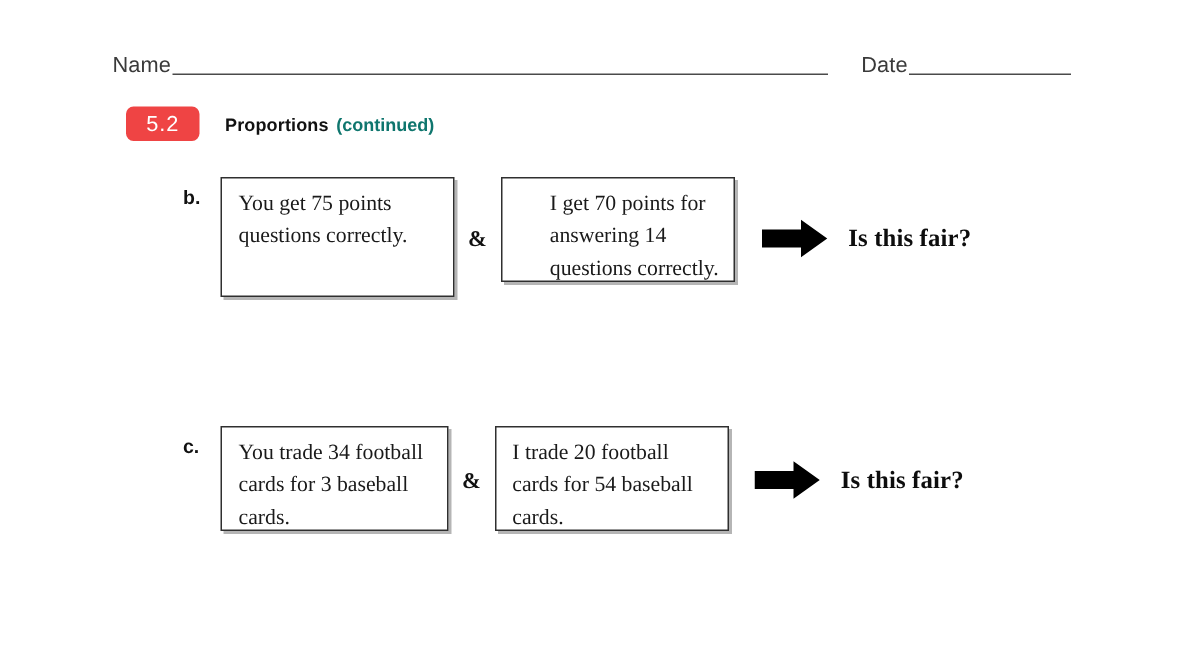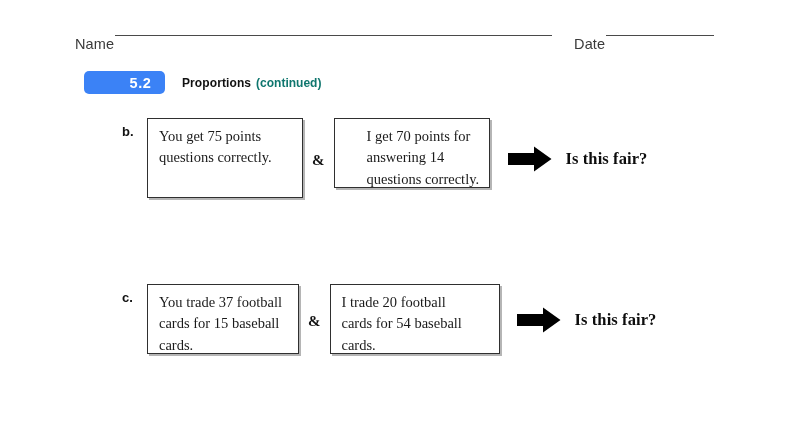--- a/index.html
+++ b/index.html
@@ -16,21 +16,21 @@
     -webkit-font-smoothing: antialiased;
   }
 
   
   .header-row {
     position: absolute;
     left: 75px;
     top: 36px;
     width: 640px;
     display: flex;
-    align-items: flex-start;
+    align-items: flex-end;
   }
   .field-label {
     font-family: "Liberation Sans", sans-serif;
     font-size: 14.5px;
     color: #3a3a3a;
     letter-spacing: 0.1px;
     white-space: nowrap;
   }
   .rule {
     border-bottom: 1.5px solid #4a4a4a;
@@ -45,33 +45,32 @@
 
   
   .section-row {
     position: absolute;
     left: 84px;
     top: 71px;
     display: flex;
     align-items: center;
   }
   .badge {
-    background: #3b82f6;
+    background: #ef4444;
     color: #ffffff;
     border-radius: 5px;
     width: 49px;
     height: 23px;
     display: flex;
     align-items: center;
     justify-content: center;
     font-family: "Liberation Sans", sans-serif;
-    font-weight: bold;
+    font-weight: normal;
     font-size: 14.5px;
     letter-spacing: 0.6px;
-    padding-left: 32px;
   }
   .section-title {
     margin-left: 17px;
     font-family: "Liberation Sans", sans-serif;
     font-weight: bold;
     font-size: 12px;
     color: #111111;
     letter-spacing: 0.1px;
   }
   .section-sub {
@@ -112,21 +111,21 @@
     line-height: 1.47;
     color: #1a1a1a;
   }
   .stmt-line { white-space: nowrap; }
 
   
   .exercise-b .box1 { width: 156px; height: 80px; }
   .exercise-b .box2 { width: 156px; height: 70px; padding-left: 32px; }
   
   .exercise-c .box1 { width: 152px; height: 70px; }
-  .exercise-c .box2 { width: 170px; height: 70px; }
+  .exercise-c .box2 { width: 156px; height: 70px; }
 
   .amp {
     font-family: "Liberation Serif", serif;
     font-weight: bold;
     font-size: 15px;
     color: #111111;
     padding: 0 9px;
     align-self: center;
     position: relative;
     top: 2px;
@@ -194,22 +193,22 @@
       <path d="M0,7 L26,7 L26,0.5 L43.5,13 L26,25.5 L26,19 L0,19 Z" fill="#000000"></path>
     </svg>
     <span class="fair-text">Is this fair?</span>
   </div>
 </div>
 
 <div class="exercise exercise-c">
   <span class="ex-letter">c.</span>
 
   <div class="stmt-box box1">
-    <div class="stmt-line">You trade 37 football</div>
-    <div class="stmt-line">cards for 15 baseball</div>
+    <div class="stmt-line">You trade 34 football</div>
+    <div class="stmt-line">cards for 3 baseball</div>
     <div class="stmt-line">cards.</div>
   </div>
 
   <span class="amp">&amp;</span>
 
   <div class="stmt-box box2">
     <div class="stmt-line">I trade 20 football</div>
     <div class="stmt-line">cards for 54 baseball</div>
     <div class="stmt-line">cards.</div>
   </div>

